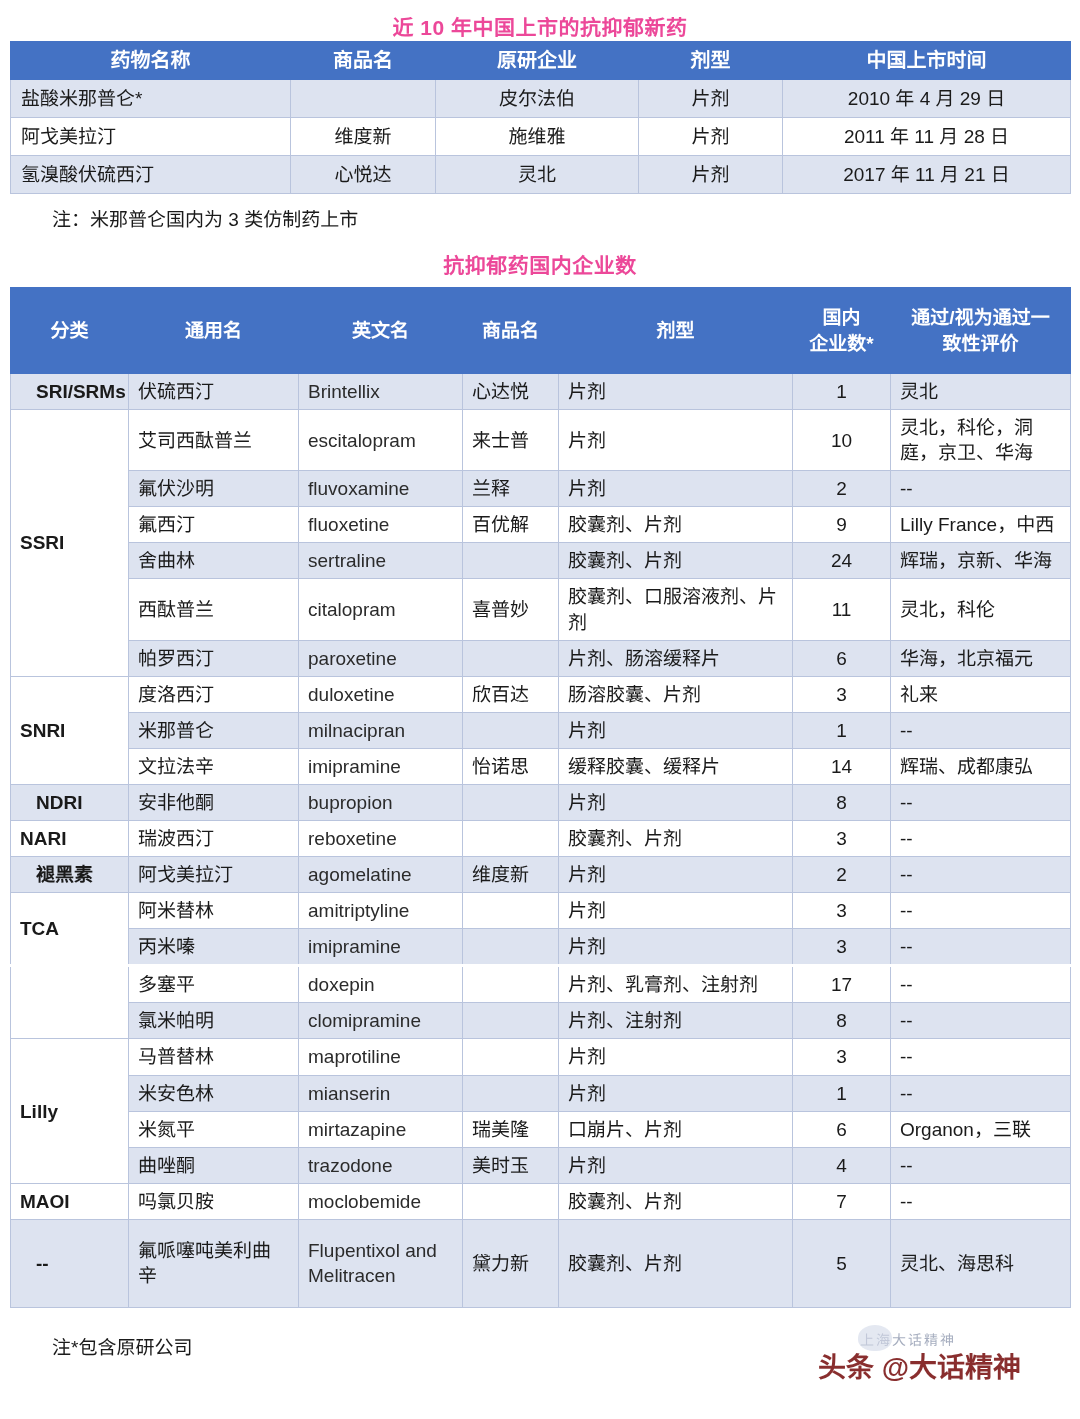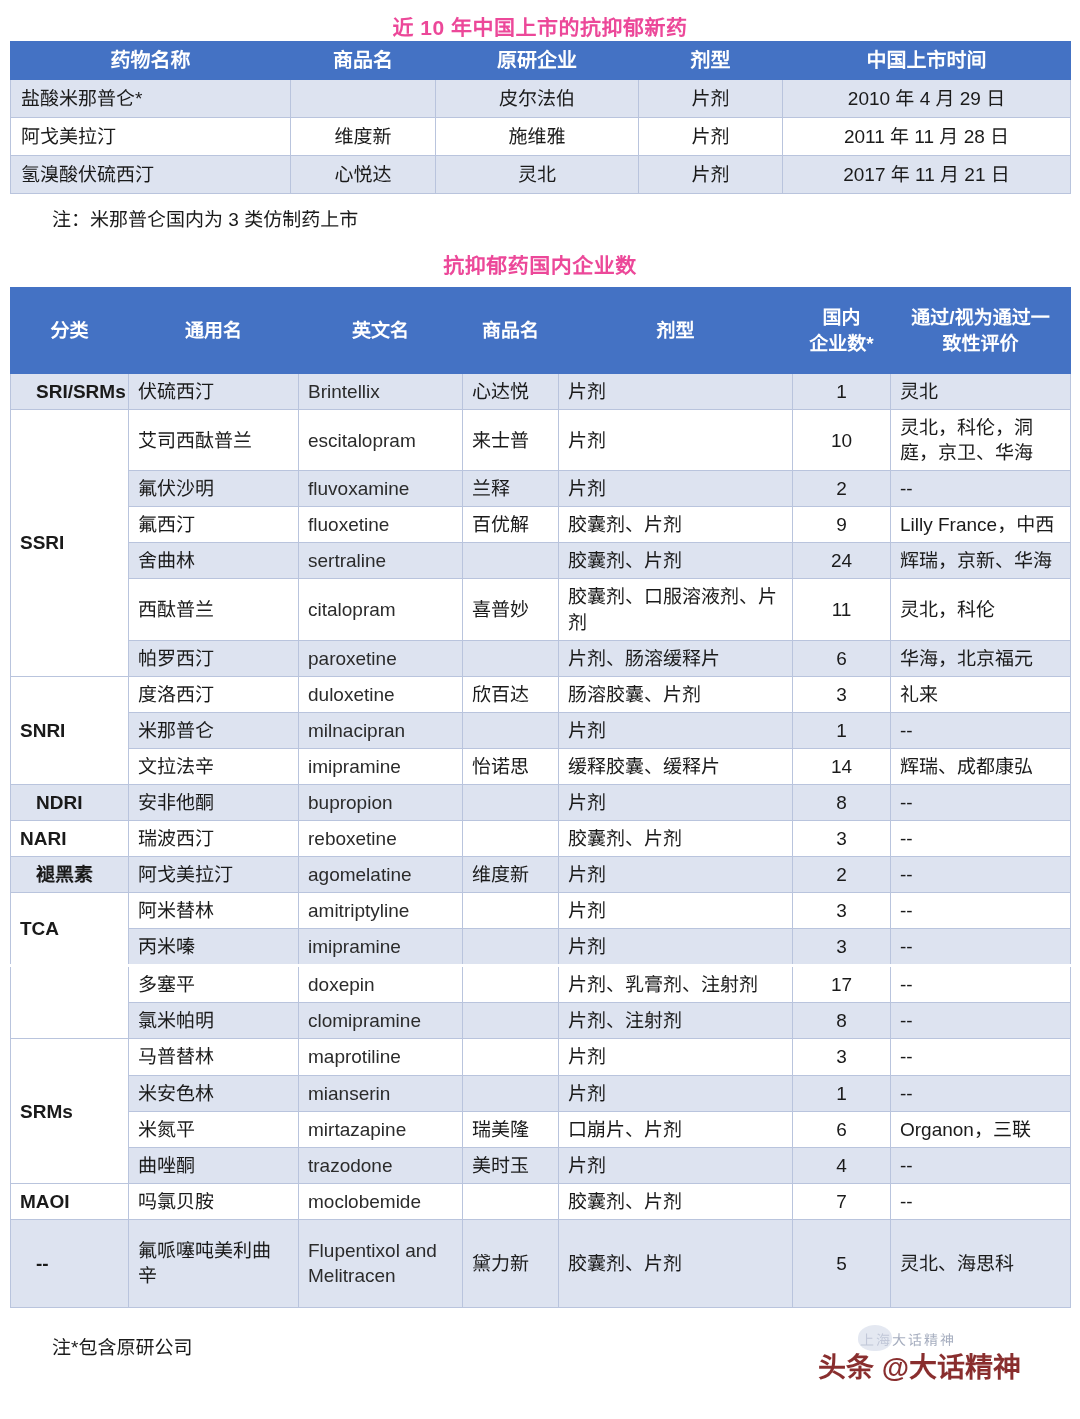--- a/index.html
+++ b/index.html
@@ -374,21 +374,21 @@
         </tr>
         <tr class="shade">
           <td>氯米帕明</td>
           <td class="en">clomipramine</td>
           <td></td>
           <td>片剂、注射剂</td>
           <td class="num">8</td>
           <td>--</td>
         </tr>
         <tr class="plain">
-          <td class="cat" rowspan="4">SRMs</td>
+          <td class="cat" rowspan="4">Lilly</td>
           <td>马普替林</td>
           <td class="en">maprotiline</td>
           <td></td>
           <td>片剂</td>
           <td class="num">3</td>
           <td>--</td>
         </tr>
         <tr class="shade">
           <td>米安色林</td>
           <td class="en">mianserin</td>

